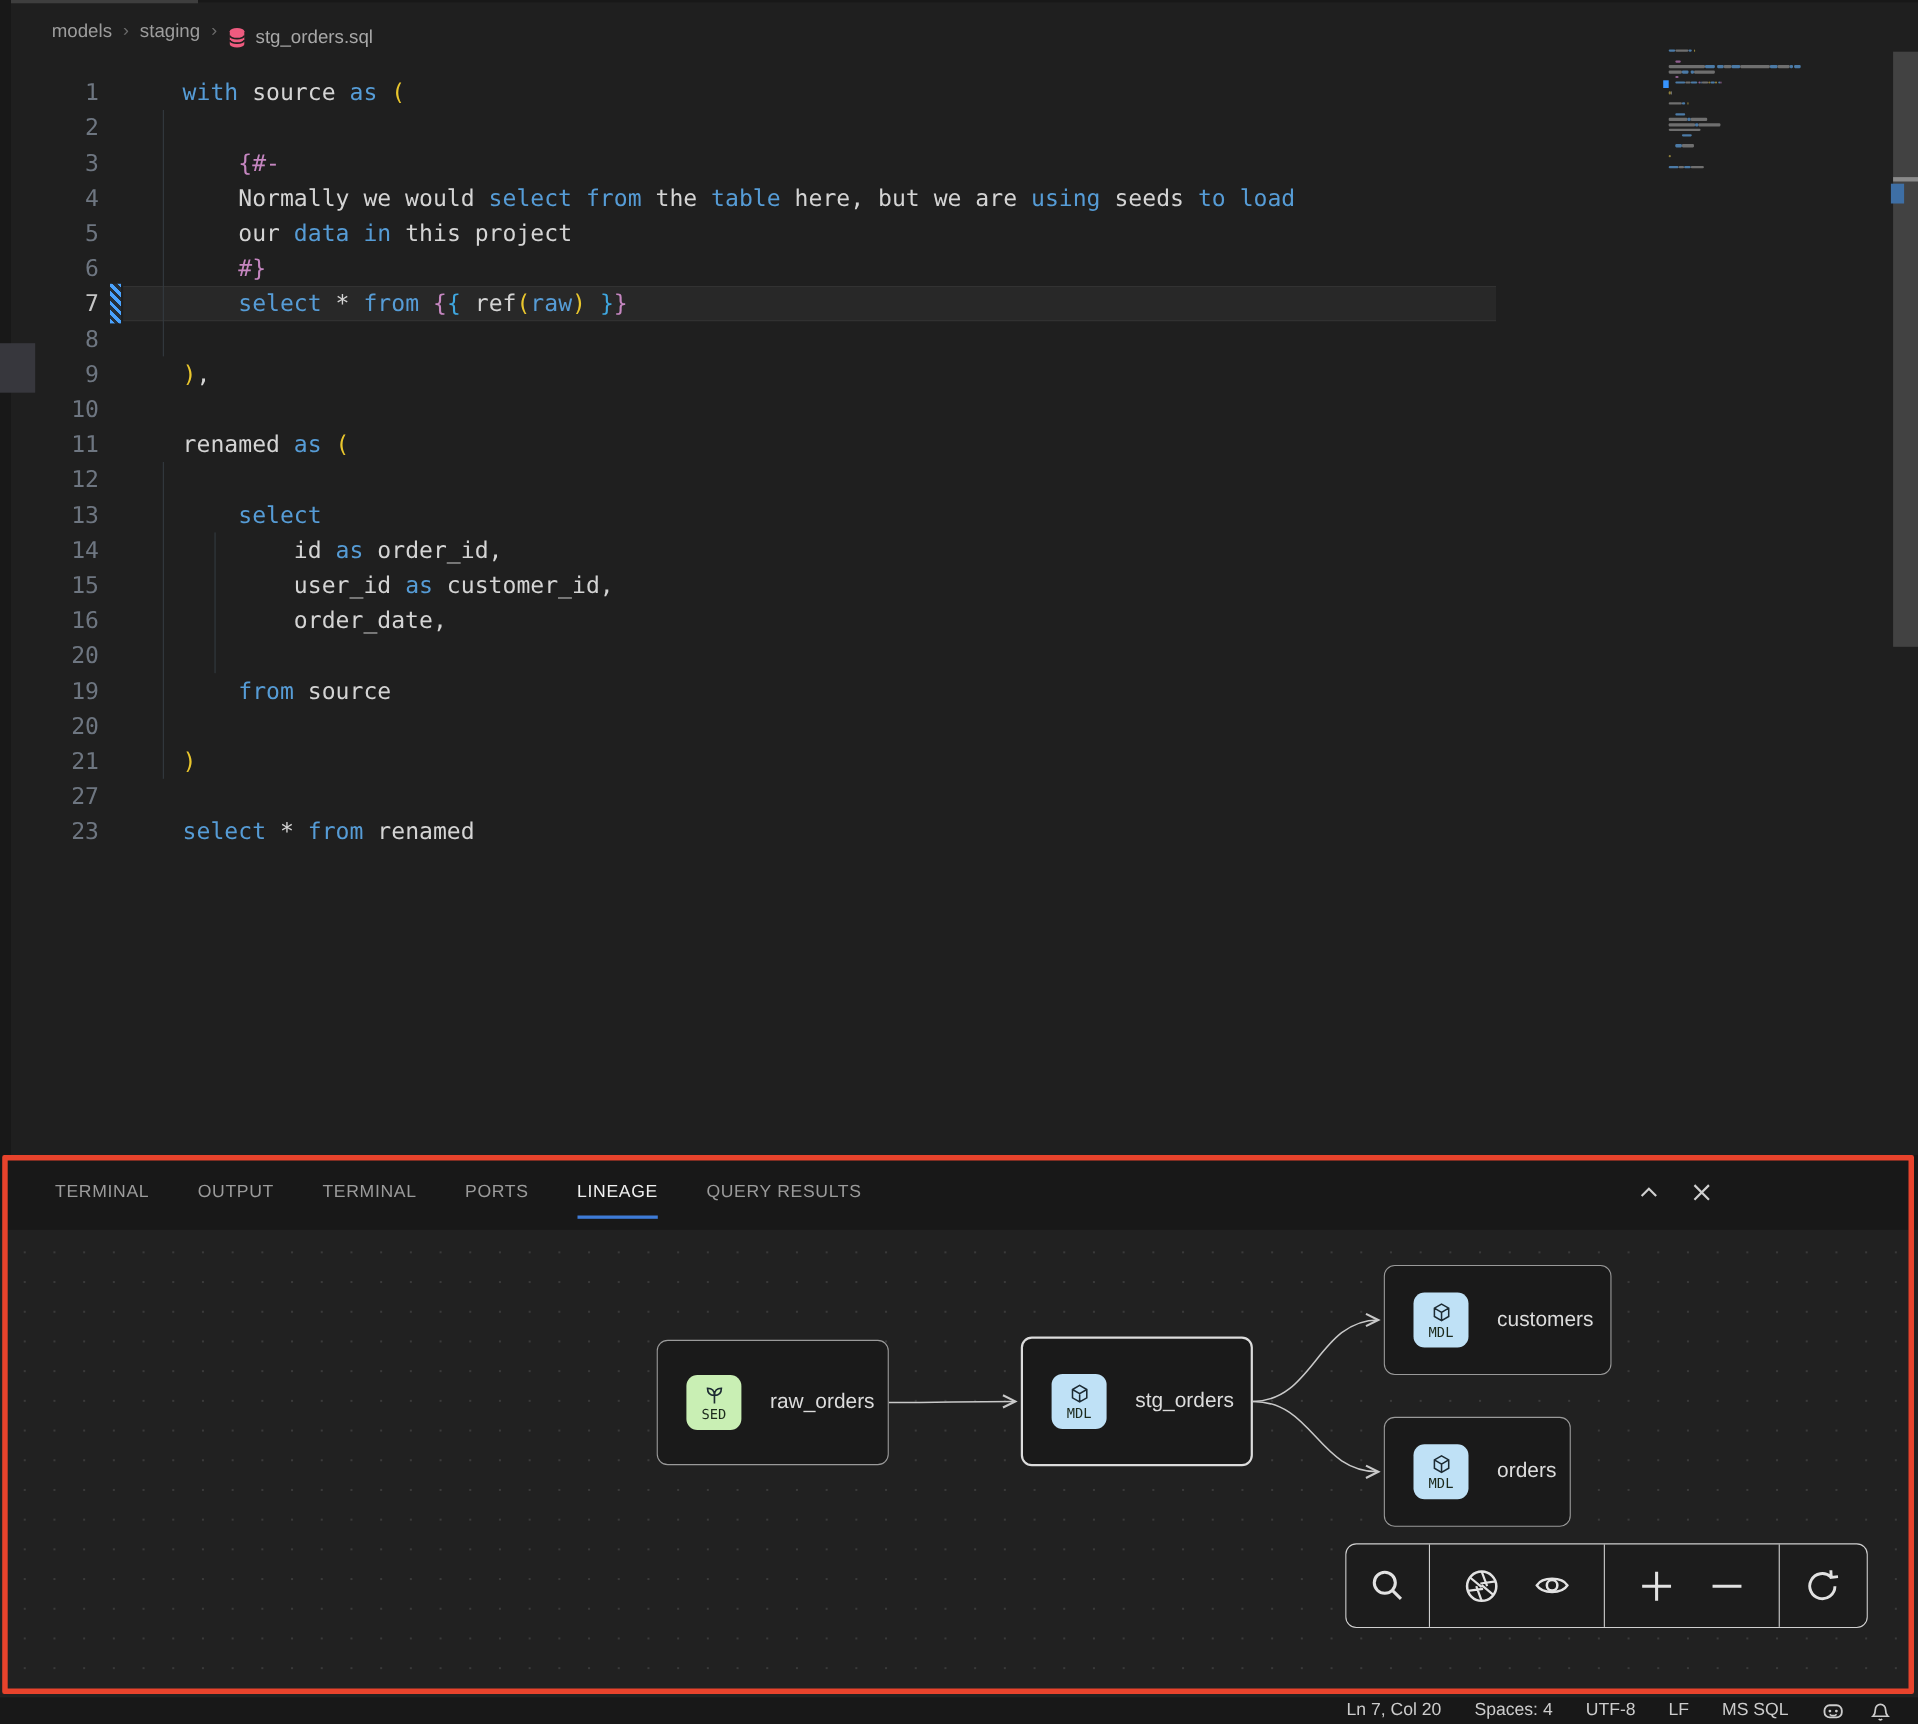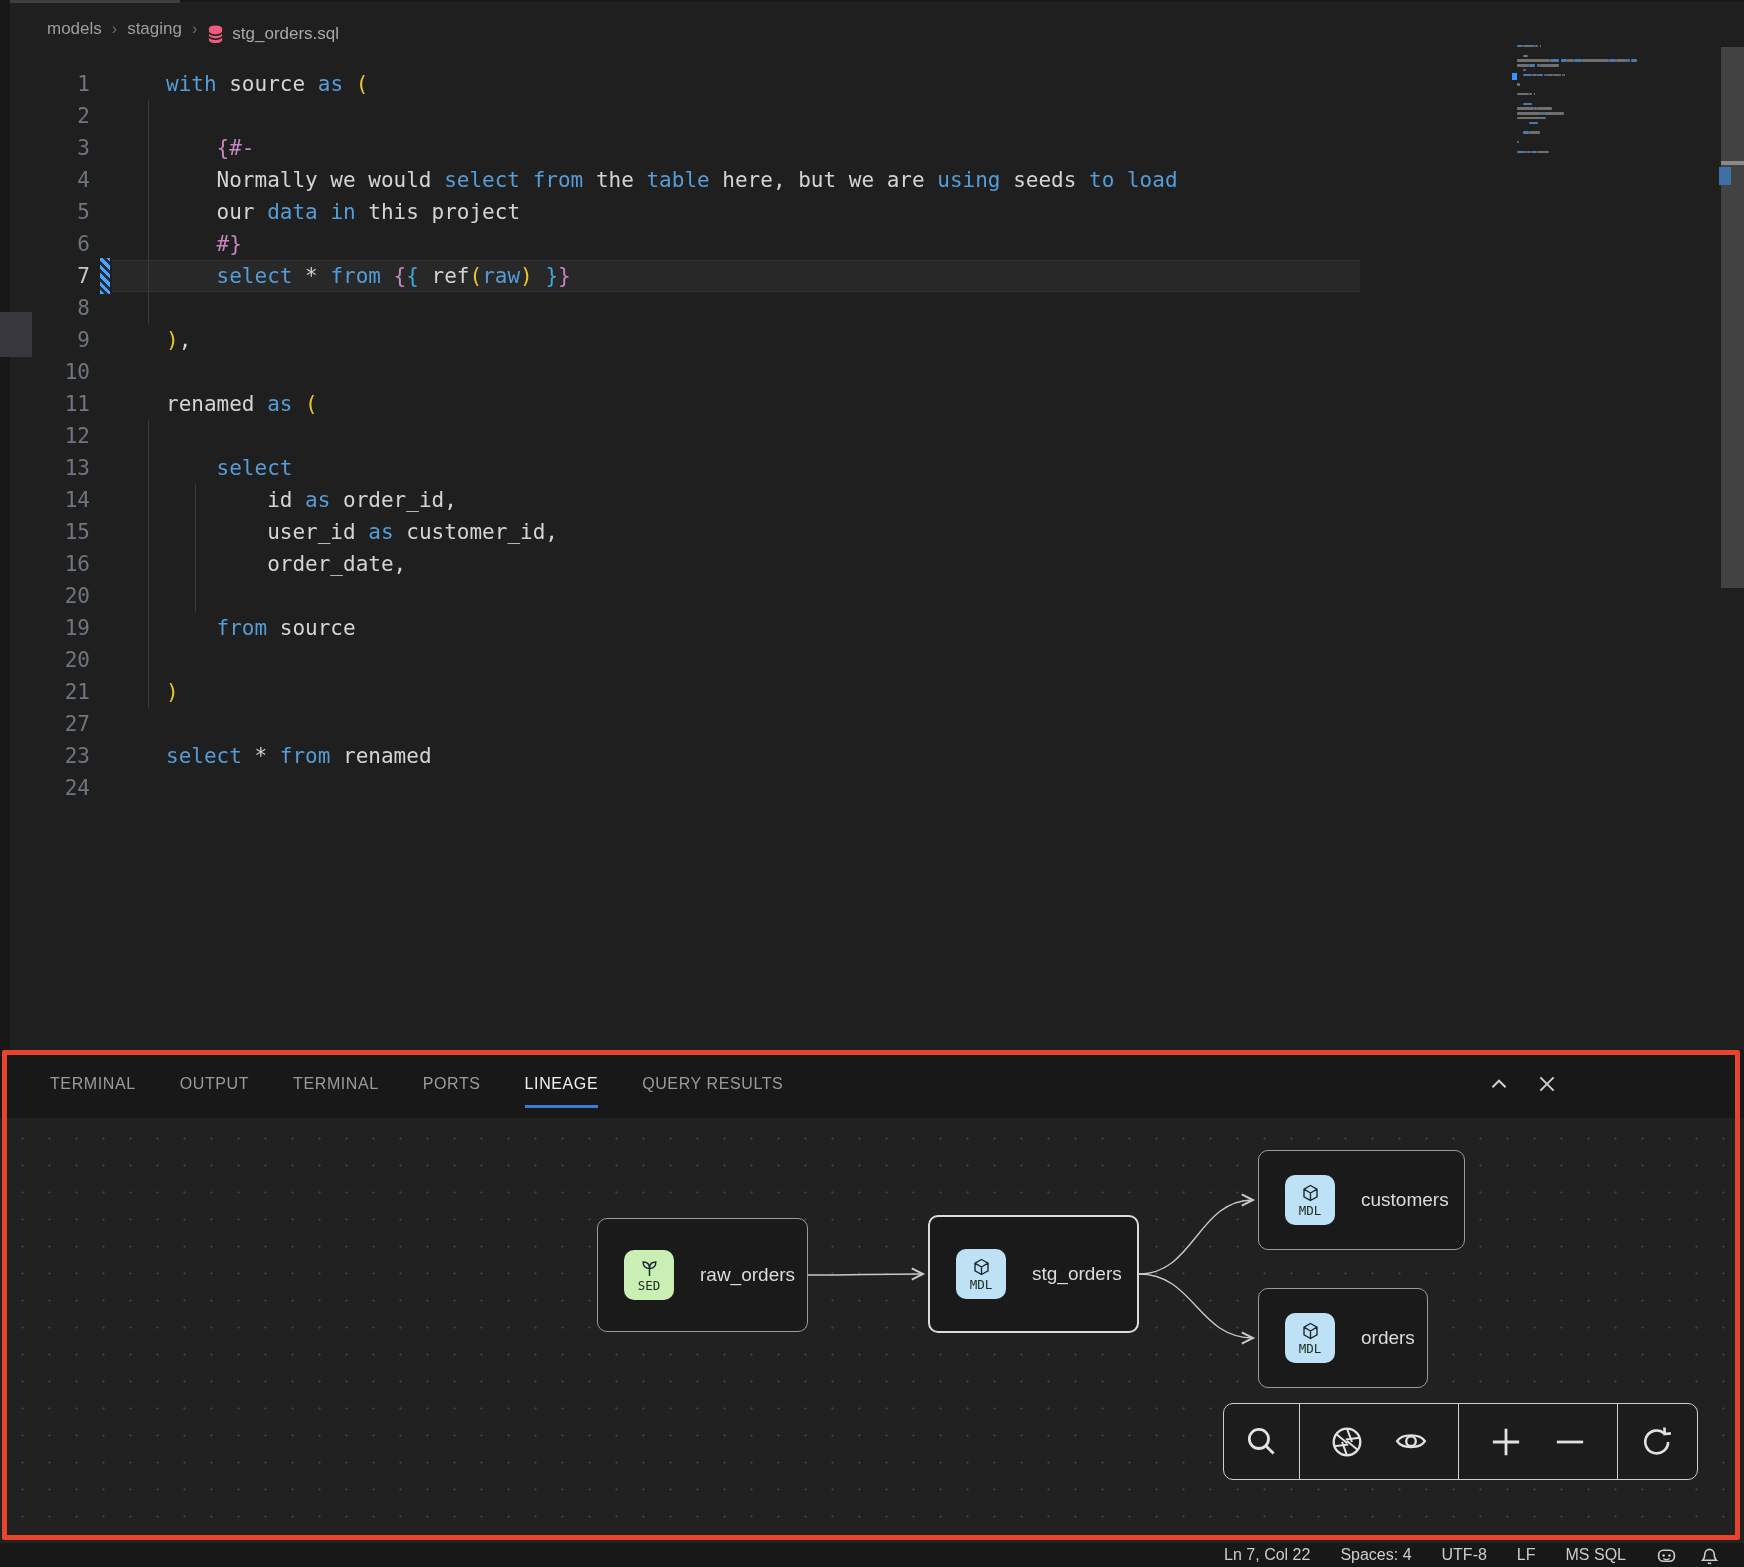--- a/index.html
+++ b/index.html
@@ -129,21 +129,20 @@
         <div class="line"><span class="ln">13</span><span class="lc"><span class="tk-p">    </span><span class="tk-k">select</span></span></div>
         <div class="line"><span class="ln">14</span><span class="lc"><span class="tk-p">        id </span><span class="tk-k">as</span><span class="tk-p"> order_id,</span></span></div>
         <div class="line"><span class="ln">15</span><span class="lc"><span class="tk-p">        user_id </span><span class="tk-k">as</span><span class="tk-p"> customer_id,</span></span></div>
         <div class="line"><span class="ln">16</span><span class="lc"><span class="tk-p">        order_date,</span></span></div>
         <div class="line"><span class="ln">20</span><span class="lc"></span></div>
         <div class="line"><span class="ln">19</span><span class="lc"><span class="tk-p">    </span><span class="tk-k">from</span><span class="tk-p"> source</span></span></div>
         <div class="line"><span class="ln">20</span><span class="lc"></span></div>
         <div class="line"><span class="ln">21</span><span class="lc"><span class="tk-y">)</span></span></div>
         <div class="line"><span class="ln">27</span><span class="lc"></span></div>
         <div class="line"><span class="ln">23</span><span class="lc"><span class="tk-k">select</span><span class="tk-p"> * </span><span class="tk-k">from</span><span class="tk-p"> renamed</span></span></div>
-        <div class="line"><span class="ln">24</span><span class="lc"></span></div>
       </div>
 
     <div class="minimap" id="minimap">
         <div class="mm-bar" style="left: 0px; top: 0px; width: 6px; background: rgb(75, 122, 166);"></div>
         <div class="mm-bar" style="left: 6px; top: 0px; width: 12px; background: rgb(111, 111, 111);"></div>
         <div class="mm-bar" style="left: 18px; top: 0px; width: 3px; background: rgb(75, 122, 166);"></div>
         <div class="mm-bar" style="left: 22.5px; top: 0px; width: 1.5px; background: rgb(143, 127, 58);"></div>
         <div class="mm-bar" style="left: 6px; top: 9.6px; width: 4.5px; background: rgb(143, 94, 143);"></div>
         <div class="mm-bar" style="left: 0px; top: 14.4px; width: 33px; background: rgb(111, 111, 111);"></div>
         <div class="mm-bar" style="left: 33px; top: 14.4px; width: 9px; background: rgb(75, 122, 166);"></div>
@@ -311,21 +310,21 @@
               </svg>
             </div>
           </div>
         </div>
     </div>
   </div>
 
   <div class="annotation"></div>
 
   <div class="statusbar" id="statusbar">
-      <div class="sb-item">Ln 7, Col 22</div>
+      <div class="sb-item">Ln 7, Col 20</div>
       <div class="sb-item">Spaces: 4</div>
       <div class="sb-item">UTF-8</div>
       <div class="sb-item">LF</div>
       <div class="sb-item">MS SQL</div>
       <div class="sb-icons">
         <span>
           <svg width="21" height="21" viewBox="0 0 20 20">
             <rect x="2.5" y="5" width="15" height="10.5" rx="4.5" fill="none" stroke="#cccccc" stroke-width="1.6"></rect>
             <circle cx="7.2" cy="10" r="1.2" fill="#cccccc"></circle>
             <circle cx="12.8" cy="10" r="1.2" fill="#cccccc"></circle>

